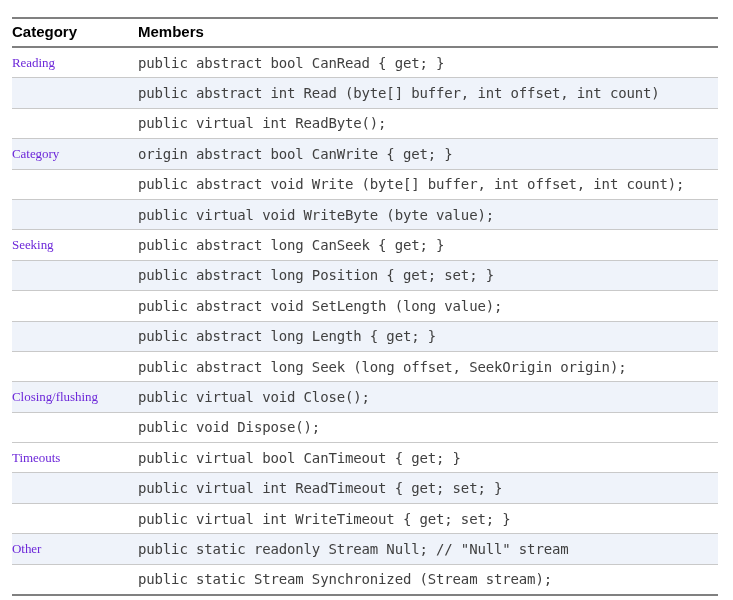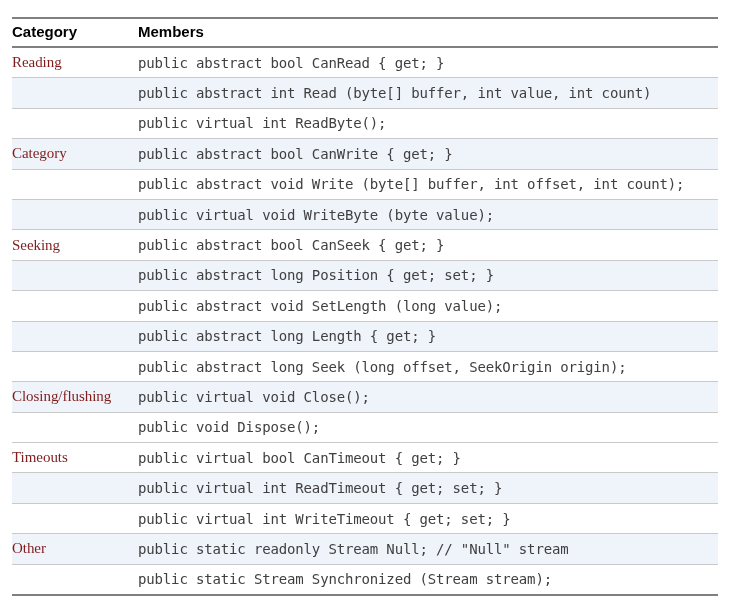--- a/index.html
+++ b/index.html
@@ -61,22 +61,22 @@
   }
 
   tbody td {
     padding: 0;
     vertical-align: middle;
     height: 29.4px;
   }
 
   td.cell-category {
     font-family: "Liberation Serif", serif;
-    font-size: 15px;
-    color: #7f1d1d;
+    font-size: 13px;
+    color: #6d28d9;
     white-space: nowrap;
     letter-spacing: -0.05px;
   }
 
   td.cell-members {
     font-family: "DejaVu Sans Mono", monospace;
     font-size: 14px;
     color: #404040;
     white-space: nowrap;
     padding-left: 7px;
@@ -98,41 +98,41 @@
         <th class="th-members">Members</th>
       </tr>
     </thead>
     <tbody id="table-body">
         <tr class="data-row">
           <td class="cell-category">Reading</td>
           <td class="cell-members">public abstract bool CanRead { get; }</td>
         </tr>
         <tr class="data-row shaded">
           <td class="cell-category"></td>
-          <td class="cell-members">public abstract int Read (byte[] buffer, int value, int count)</td>
+          <td class="cell-members">public abstract int Read (byte[] buffer, int offset, int count)</td>
         </tr>
         <tr class="data-row">
           <td class="cell-category"></td>
           <td class="cell-members">public virtual int ReadByte();</td>
         </tr>
         <tr class="data-row shaded">
           <td class="cell-category">Category</td>
-          <td class="cell-members">public abstract bool CanWrite { get; }</td>
+          <td class="cell-members">origin abstract bool CanWrite { get; }</td>
         </tr>
         <tr class="data-row">
           <td class="cell-category"></td>
           <td class="cell-members">public abstract void Write (byte[] buffer, int offset, int count);</td>
         </tr>
         <tr class="data-row shaded">
           <td class="cell-category"></td>
           <td class="cell-members">public virtual void WriteByte (byte value);</td>
         </tr>
         <tr class="data-row">
           <td class="cell-category">Seeking</td>
-          <td class="cell-members">public abstract bool CanSeek { get; }</td>
+          <td class="cell-members">public abstract long CanSeek { get; }</td>
         </tr>
         <tr class="data-row shaded">
           <td class="cell-category"></td>
           <td class="cell-members">public abstract long Position { get; set; }</td>
         </tr>
         <tr class="data-row">
           <td class="cell-category"></td>
           <td class="cell-members">public abstract void SetLength (long value);</td>
         </tr>
         <tr class="data-row shaded">

